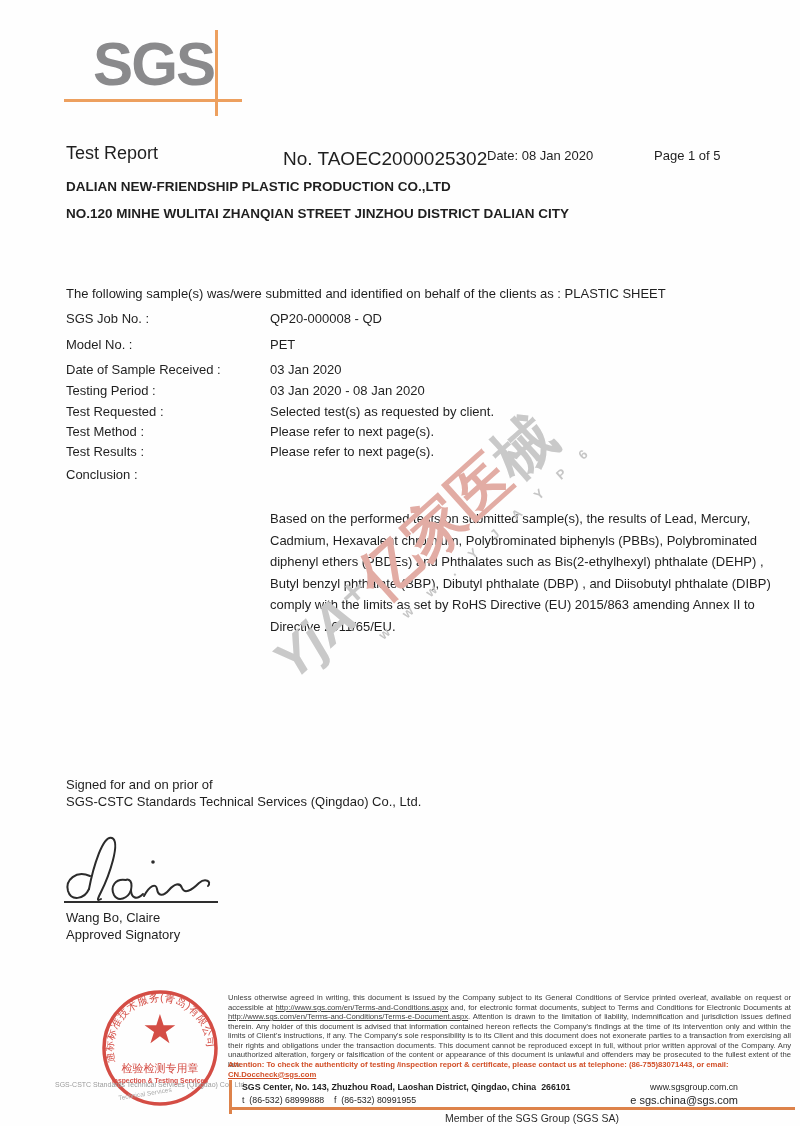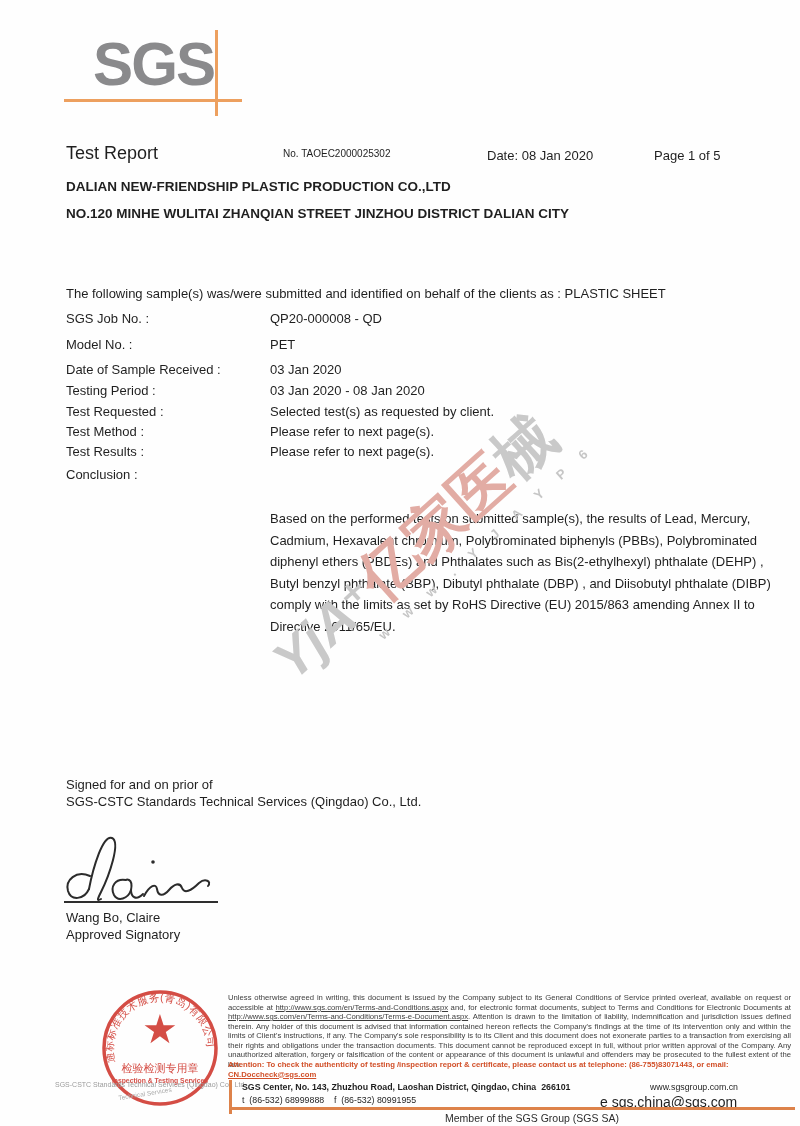--- a/index.html
+++ b/index.html
@@ -8,21 +8,21 @@
     font-family:"Liberation Sans","DejaVu Sans",sans-serif;color:#1f1f1f;overflow:hidden;
   }
   .abs{position:absolute;}
   
   .logo-text{left:93px;top:33px;font-size:62px;font-weight:bold;color:#8a8a8c;
     letter-spacing:-2px;transform:scaleX(.97);transform-origin:0 0;line-height:1;}
   .logo-hline{left:64px;top:99px;width:178px;height:3px;background:#edA05f;}
   .logo-vline{left:215px;top:30px;width:3px;height:86px;background:#edA05f;}
   
   .rpt-title{left:66px;top:143px;font-size:18px;font-weight:normal;}
-  .rpt-no{left:283px;top:148px;font-size:10px;}
+  .rpt-no{left:283px;top:148px;font-size:19px;}
   .rpt-date{left:487px;top:148px;font-size:13px;}
   .rpt-page{left:654px;top:148px;font-size:13px;}
   .client-name{left:66px;top:179px;font-size:13.5px;font-weight:bold;}
   .client-addr{left:66px;top:206px;font-size:13.5px;font-weight:bold;}
   .intro{left:66px;top:286px;font-size:13px;}
   
   .frow{left:66px;font-size:13px;width:700px;}
   .frow .lbl{position:absolute;left:0;top:0;}
   .frow .val{position:absolute;left:204px;top:0;}
   .r0{top:311px}.r1{top:337px}.r2{top:362px}.r3{top:383px}
@@ -53,21 +53,21 @@
   
   .legal{left:228px;top:993px;width:563px;font-size:7.7px;line-height:9.5px;
       text-align:justify;color:#3d3d3d;}
   .legal .u{text-decoration:underline;}
   .attention{left:228px;top:1060px;width:563px;font-size:7.7px;line-height:9.6px;
       font-weight:bold;color:#d14f28;}
   .attention .u{text-decoration:underline;}
   .addr1{left:242px;top:1082px;font-size:8.8px;font-weight:bold;white-space:pre;}
   .addr2{left:242px;top:1095px;font-size:8.8px;font-weight:normal;white-space:pre;}
   .web{left:600px;top:1082px;width:138px;font-size:8.8px;text-align:right;}
-  .email{left:600px;top:1094px;width:138px;font-size:14px;}
+  .email{left:600px;top:1094px;width:138px;font-size:11px;text-align:right;}
   .foot-hline{left:229px;top:1107px;width:566px;height:3px;background:#dd824a;}
   .foot-vline{left:229px;top:1080px;width:2.5px;height:34px;background:#dd824a;}
   .member{left:445px;top:1112px;width:290px;font-size:10.5px;text-align:left;color:#2c2c2c;}
 </style>
 </head>
 <body>
 
 <div class="abs logo-hline"></div>
 <div class="abs logo-vline"></div>
 <div class="abs logo-text">SGS</div>

